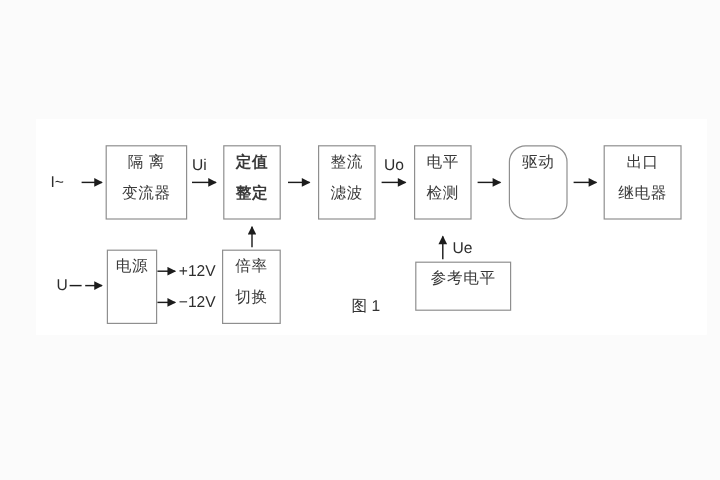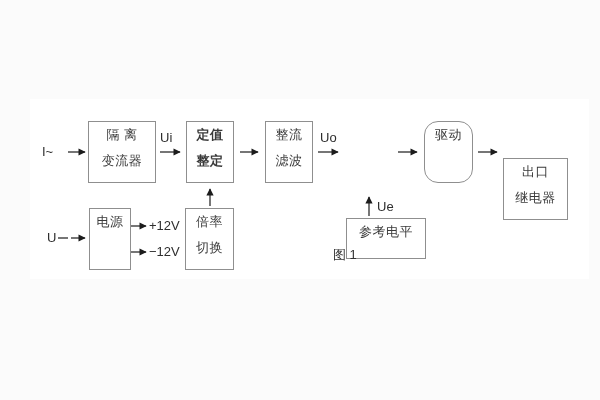--- a/index.html
+++ b/index.html
@@ -71,24 +71,28 @@
     <span>变流器</span>
   </div>
   <div class="box" style="left:186px;top:121px;width:48px;height:62px;font-weight:bold;">
     <span>定值</span>
     <span>整定</span>
   </div>
   <div class="box" style="left:265px;top:121px;width:48px;height:62px;">
     <span>整流</span>
     <span>滤波</span>
   </div>
+  <div class="box" style="left:345px;top:121px;width:48px;height:62px;">
+    <span>电平</span>
+    <span>检测</span>
+  </div>
   <div class="box" style="left:424px;top:121px;width:49px;height:62px;border-radius:14px;">
     <span>驱动</span>
   </div>
-  <div class="box" style="left:503px;top:121px;width:65px;height:62px;margin-top:37px;">
+  <div class="box" style="left:503px;top:121px;width:65px;height:62px;">
     <span>出口</span>
     <span>继电器</span>
   </div>
 
   <div class="box" style="left:89px;top:208px;width:42px;height:62px;">
     <span>电源</span>
   </div>
   <div class="box" style="left:185px;top:208px;width:49px;height:62px;">
     <span>倍率</span>
     <span>切换</span>
@@ -98,15 +102,15 @@
   </div>
 
   <span class="lbl" style="left:42px;top:145px;">I~</span>
   <span class="lbl" style="left:47px;top:231px;">U</span>
   <span class="lbl" style="left:160px;top:131px;">Ui</span>
   <span class="lbl" style="left:320px;top:131px;">Uo</span>
   <span class="lbl" style="left:377px;top:200px;">Ue</span>
   <span class="lbl" style="left:149px;top:219px;">+12V</span>
   <span class="lbl" style="left:149px;top:245px;">−12V</span>
 
-  <span class="caption" style="left:293px;top:246px;margin-left:40px;">图 1</span>
+  <span class="caption" style="left:293px;top:246px;">图 1</span>
 
 </div>
 
 </body></html>

